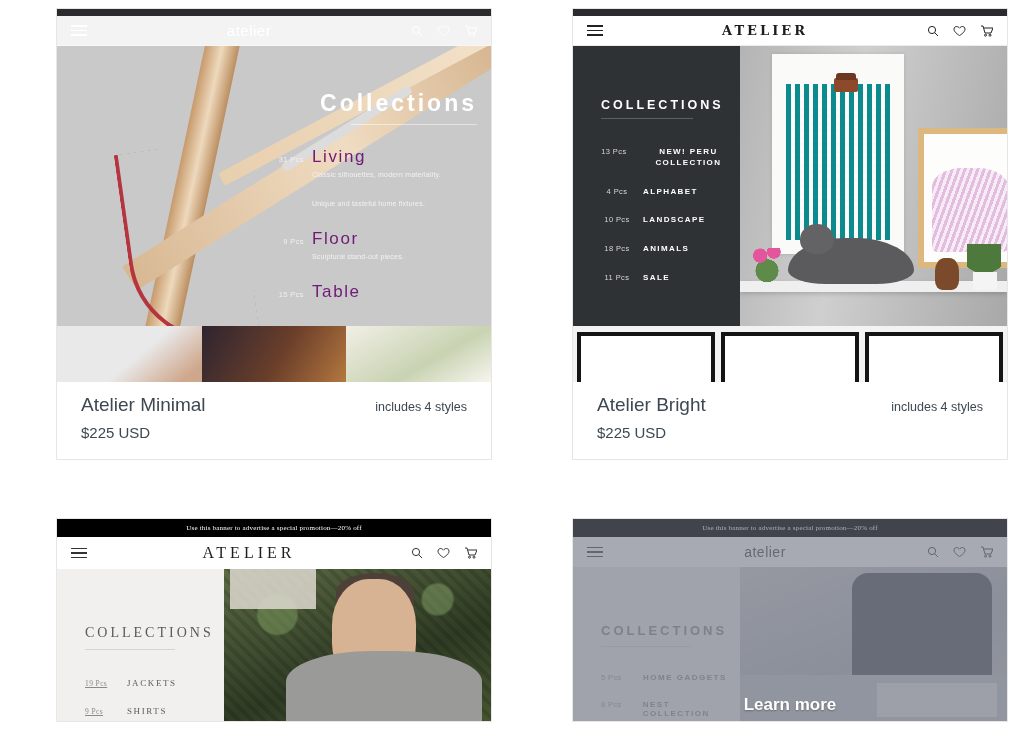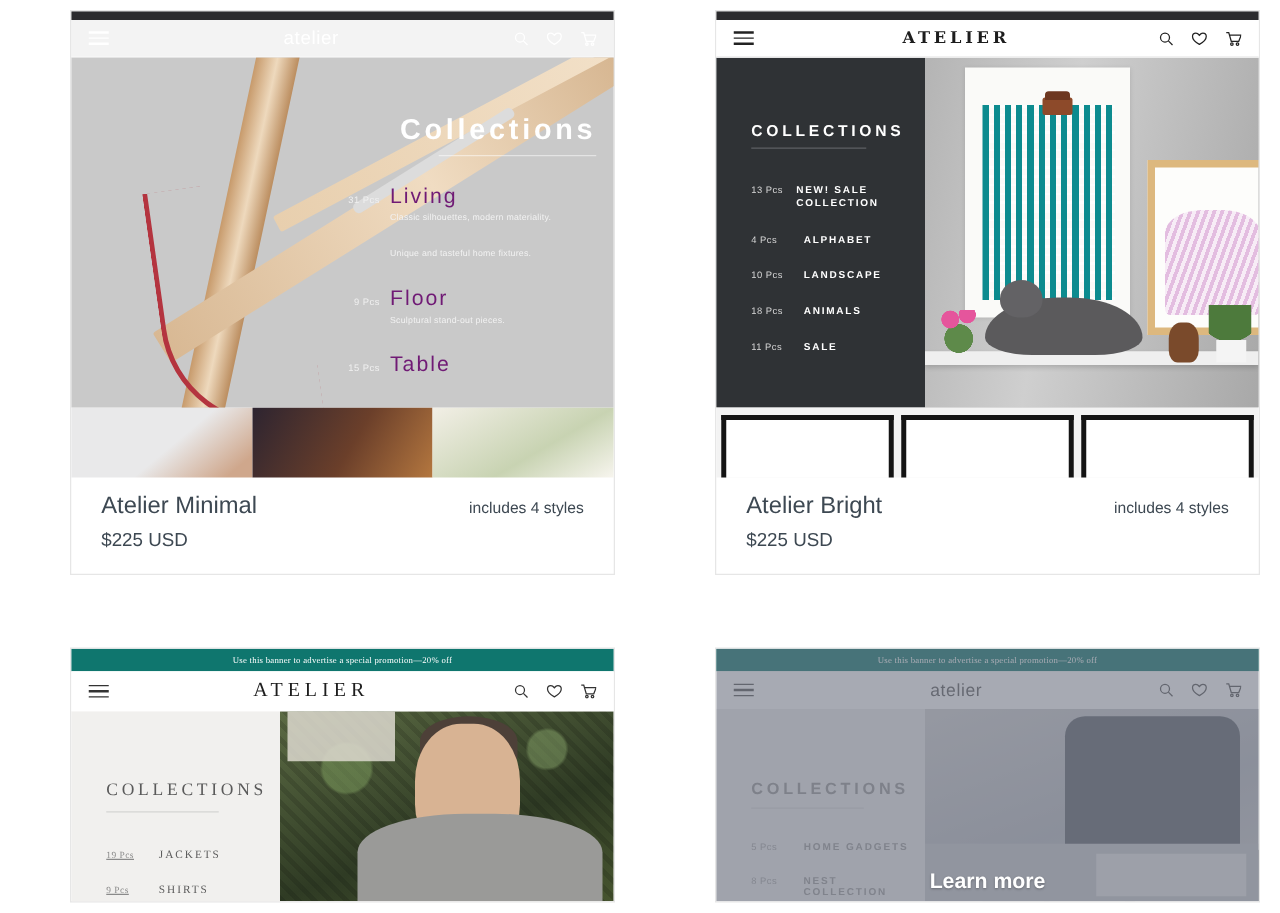--- a/index.html
+++ b/index.html
@@ -22,21 +22,21 @@
     background: #fff;
     border: 1px solid #e6e6e6;
     position: relative;
     overflow: hidden;
     display: flex;
     flex-direction: column;
     margin-left: 48px;
   }
   
   .promo {
-    height: 18px; background: #0f766e; color: #fff;
+    height: 18px; background: #000000; color: #fff;
     font-size: 7px; display: flex; align-items: center;
     justify-content: center; letter-spacing: .2px;
     font-family: "Liberation Serif", serif; flex: none;
   }
   .topdark { height: 7px; background: #2b2b2e; flex: none; }
   .shophead {
     height: 30px; display: flex; align-items: center;
     padding: 0 14px; flex: none; position: relative; z-index: 3;
   }
   .burger { width: 16px; display: flex; flex-direction: column; gap: 3px; }
@@ -98,21 +98,21 @@
   .pstyles { font-size: 12.5px; color: #3d4852; }
   .pprice { font-size: 15px; color: #3d4852; margin-top: 8px; }
   
   .c2 .shophead { background: #fff; color: #222; border-bottom: 1px solid #ececec; }
   .c2 .logo { font-size: 13px; color: #1d1d1d; letter-spacing: 3px; font-weight: 700;
               font-family: "DejaVu Serif", serif; }
   .c2 .hero { background: #d5d5d5; }
   .c2 .collpanel { width: 167px; background: #2f3235; padding: 52px 0 0 28px; flex: none; }
   .c2 .colltitle { font-size: 12.5px; color: #fff; font-weight: 600; }
   .c2 .collrule { background: #8b8e91; margin: 6px 0 28px; width: 92px; }
-  .c2 .collrow { margin-bottom: 18px; }
+  .c2 .collrow { margin-bottom: 18px; text-align: center; }
   .c2 .pcs { color: #d6d6d6; width: 32px; margin-right: 10px; }
   .c2 .cname { font-size: 8px; color: #fff; font-weight: 700; letter-spacing: 1.4px;
                line-height: 1.35; }
   .c2photo { flex: 1; position: relative; background: #b9b9b9; overflow: hidden; }
   .c2photo .wall { position: absolute; inset: 0;
     background: linear-gradient(100deg,#b4b4b4,#cfcfcf 40%,#a8a8a8); }
   .c2photo .bigprint {
     position: absolute; left: 32px; top: 8px; width: 132px; height: 200px;
     background: #fafaf8; box-shadow: 0 0 4px rgba(0,0,0,.12);
   }
@@ -329,21 +329,21 @@
             </svg>
           </span>
       </span>
     </div>
     <div class="hero">
       <div class="collpanel">
         <div class="colltitle">COLLECTIONS</div>
         <div class="collrule"></div>
         <div class="collrow">
             <span class="pcs">13 Pcs</span>
-            <span class="cname">NEW! SALE COLLECTION</span>
+            <span class="cname">NEW! PERU COLLECTION</span>
           </div>
         <div class="collrow">
             <span class="pcs">4 Pcs</span>
             <span class="cname">ALPHABET</span>
           </div>
         <div class="collrow">
             <span class="pcs">10 Pcs</span>
             <span class="cname">LANDSCAPE</span>
           </div>
         <div class="collrow">

